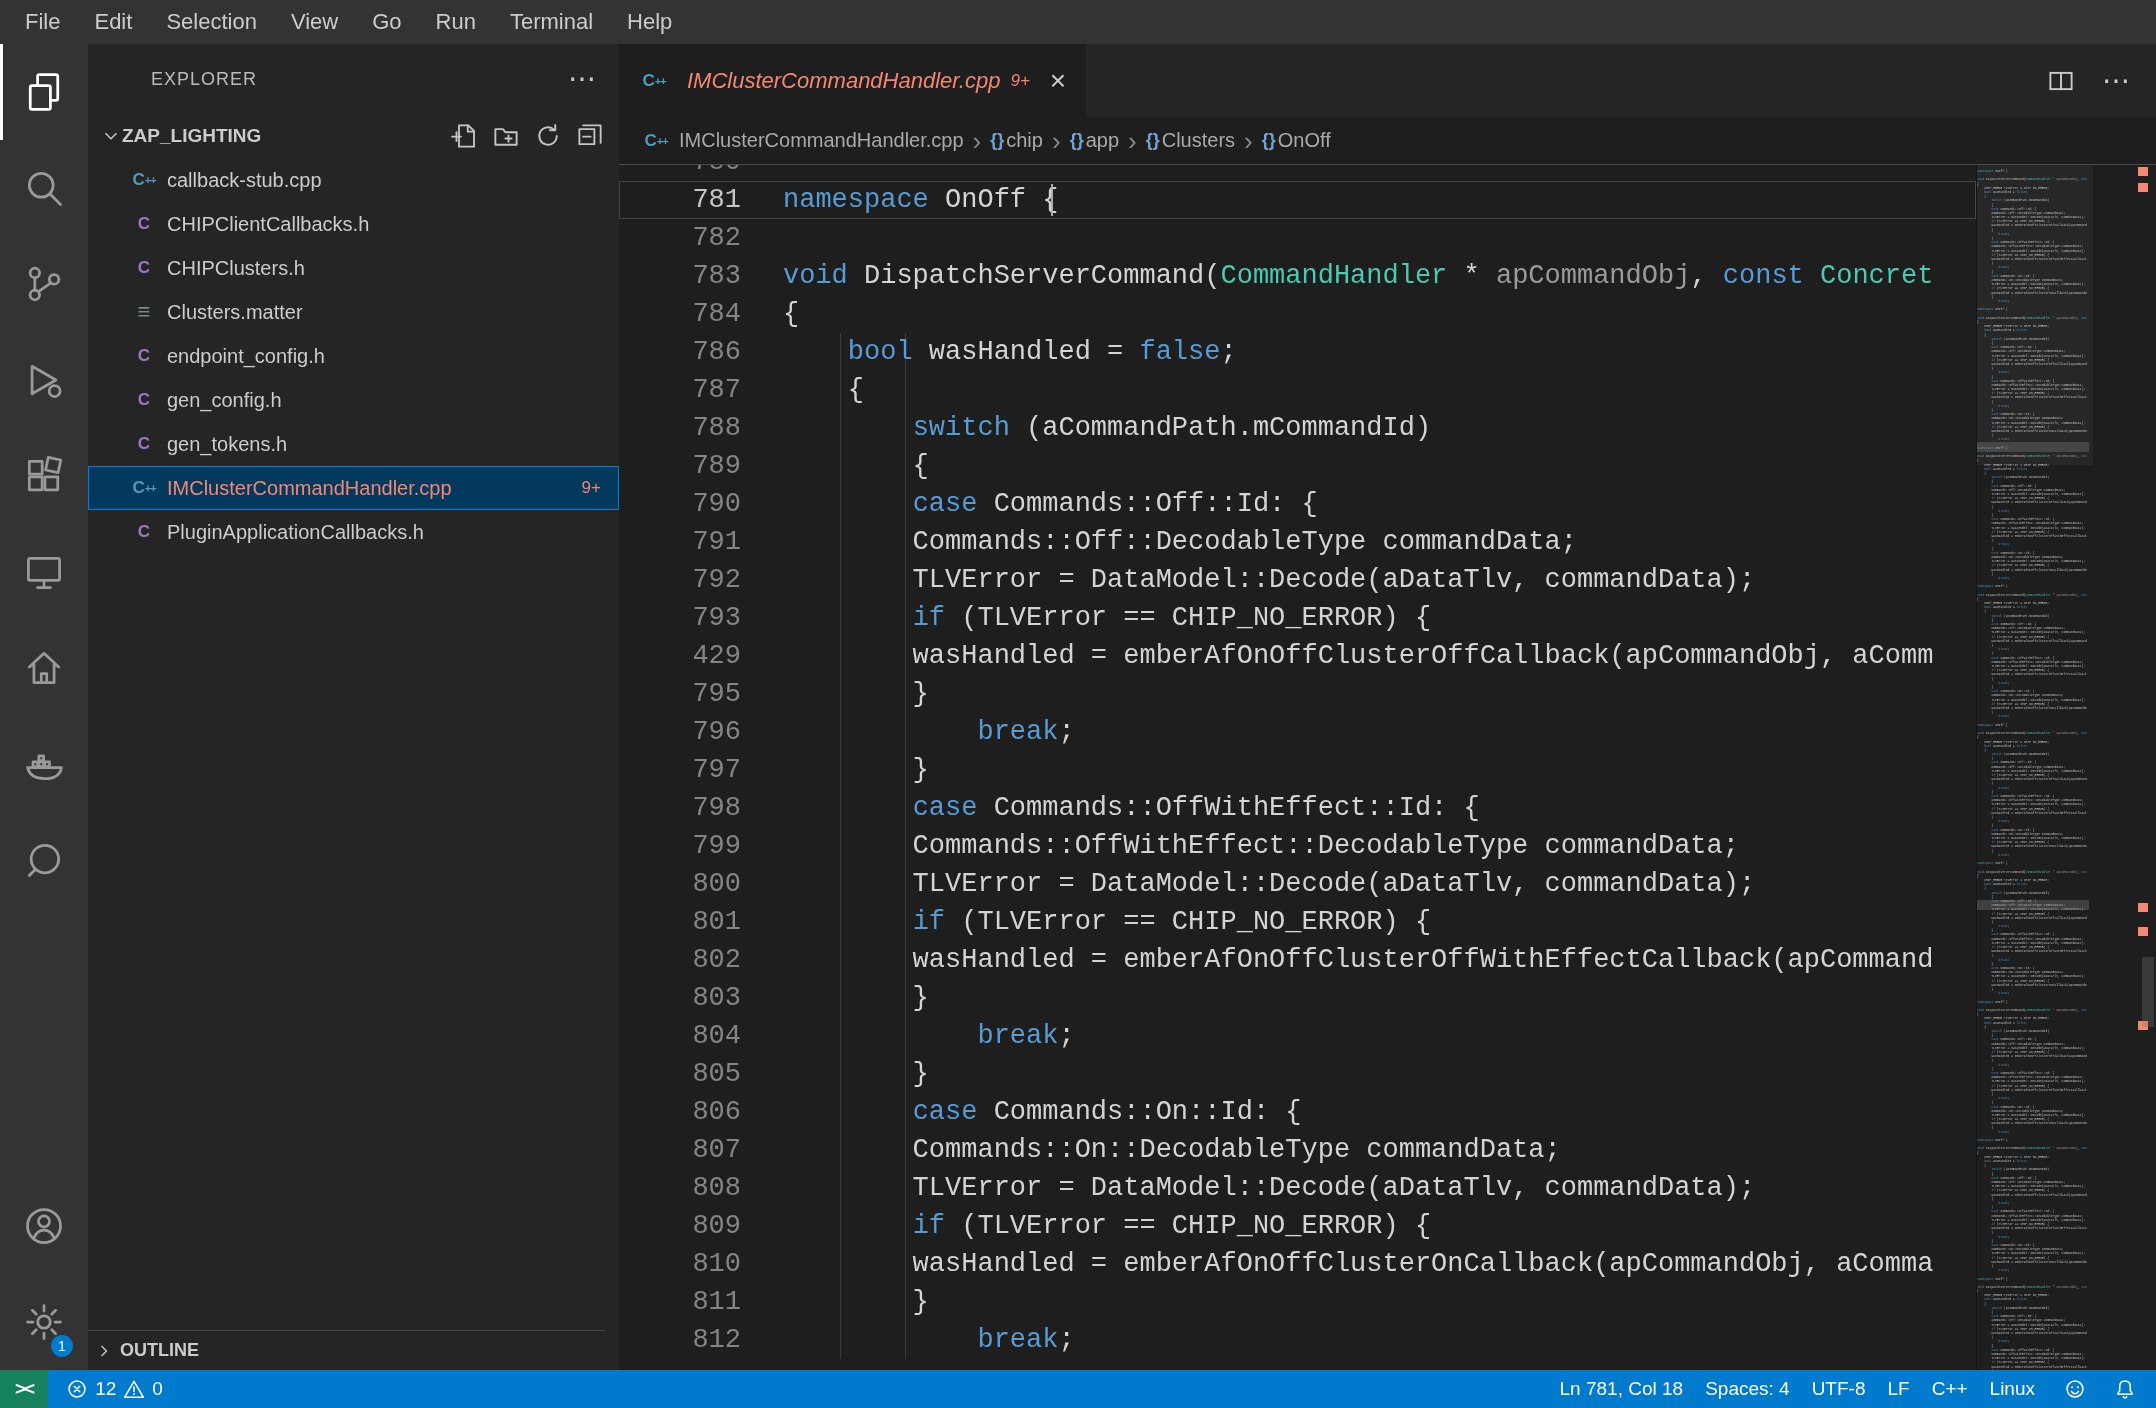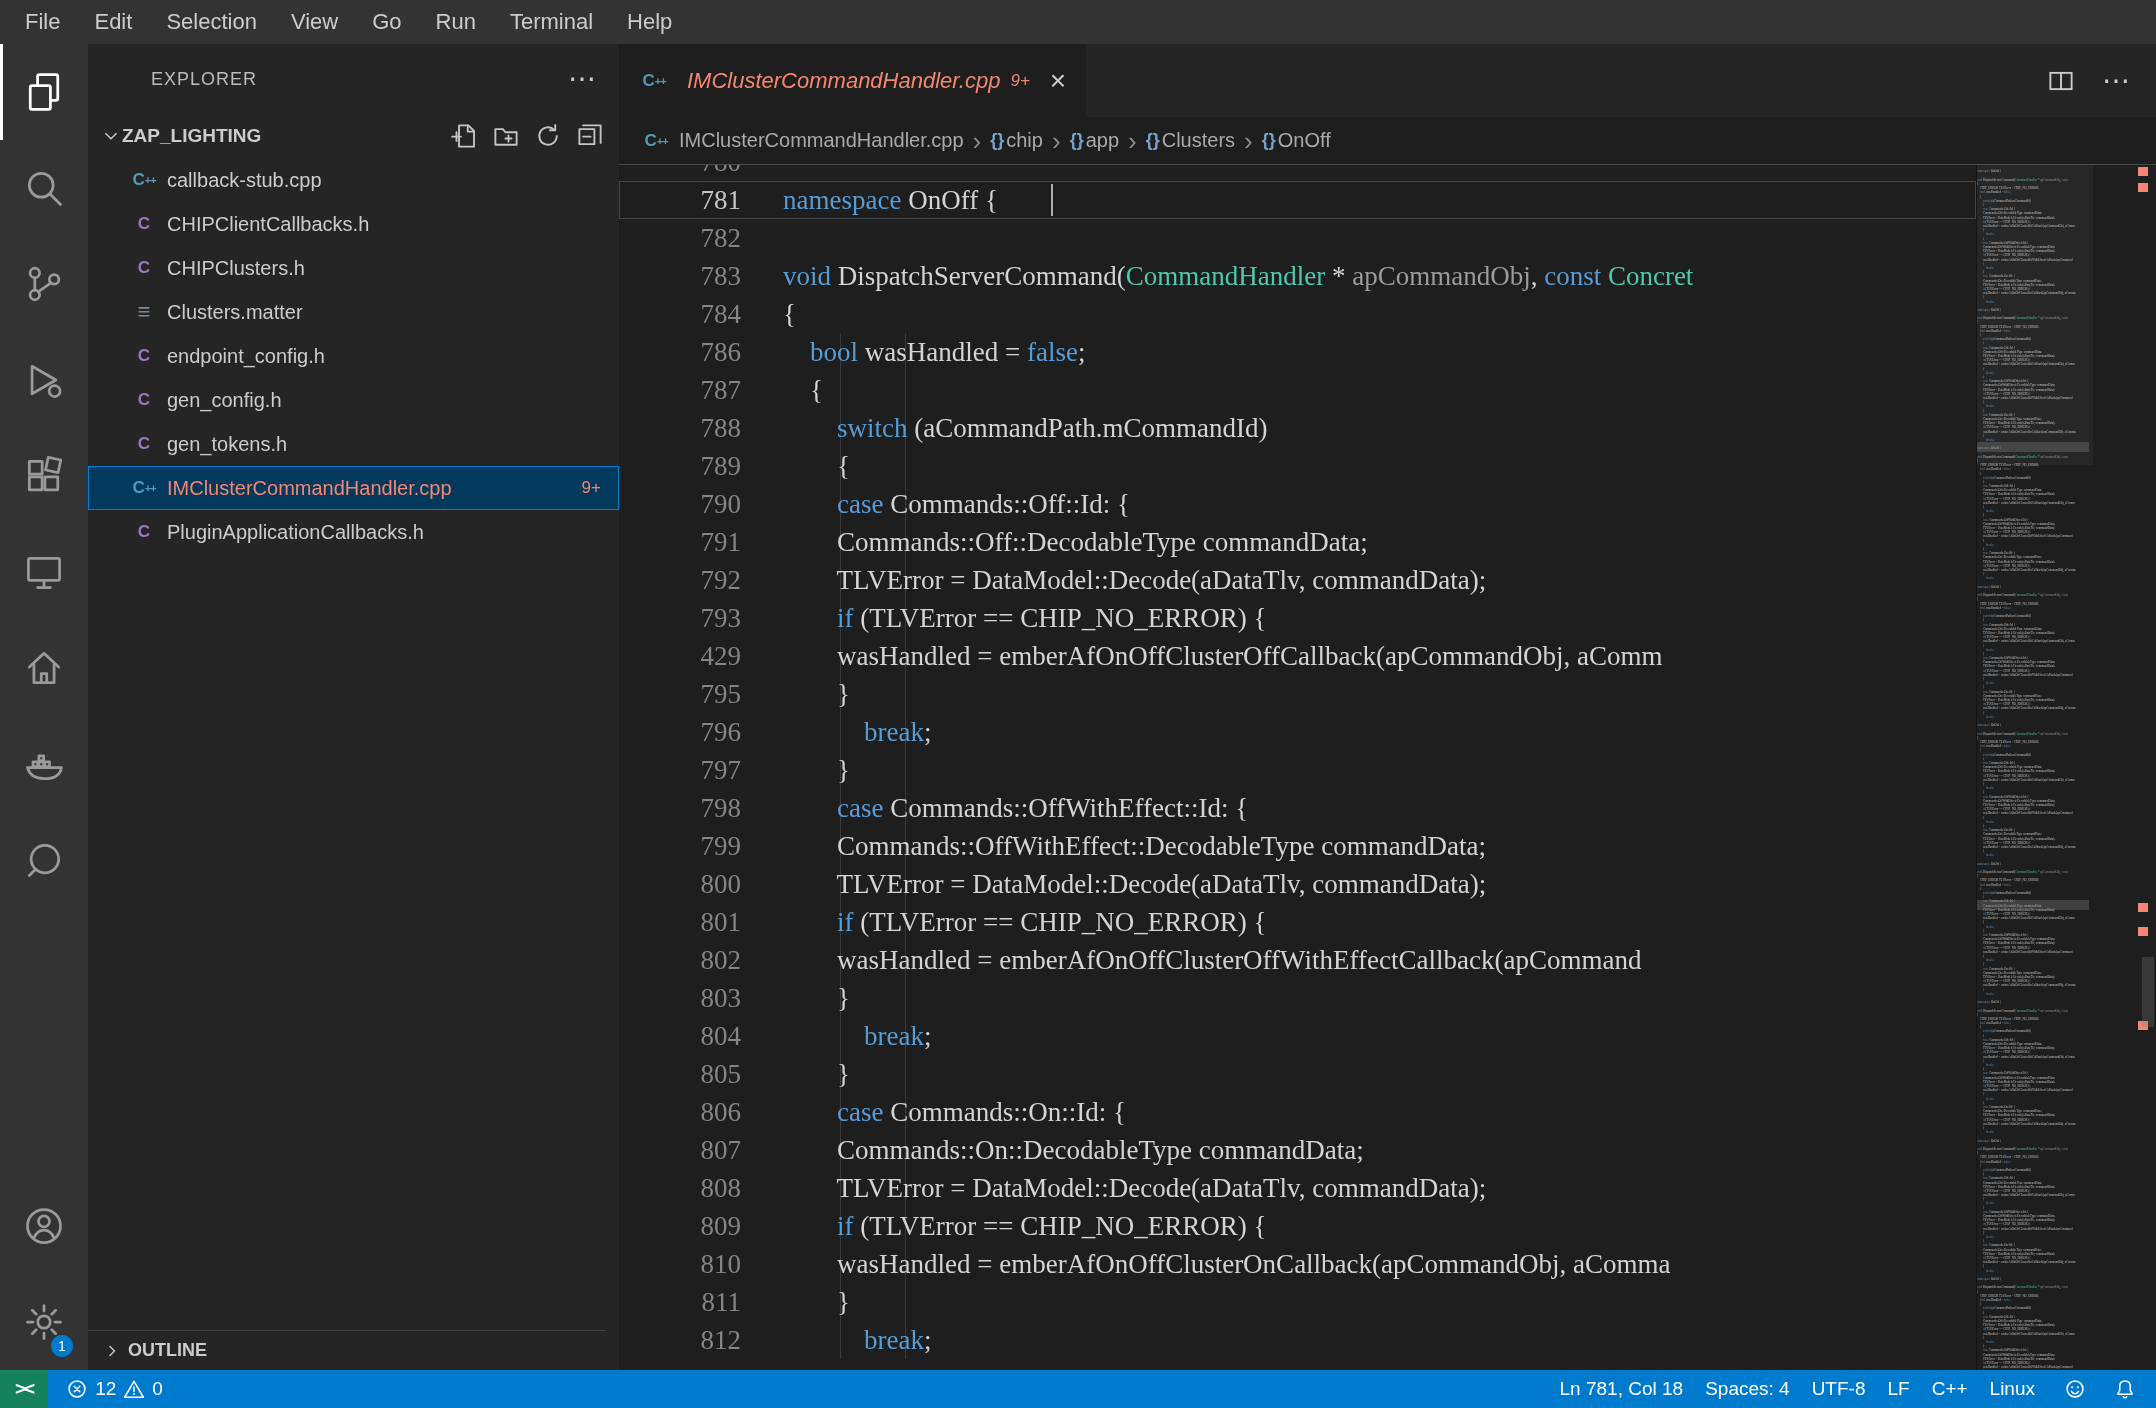--- a/index.html
+++ b/index.html
@@ -31,41 +31,41 @@
   .section-row svg.chev{width:22px;height:22px;stroke:#cccccc;fill:none;stroke-width:1.6}
   .section-actions{margin-left:auto;display:flex;align-items:center;gap:12px}
   .section-actions svg{width:30px;height:30px;stroke:#c5c5c5;fill:none;stroke-width:1.5;stroke-linecap:round;stroke-linejoin:round}
   .file-row{height:44px;display:flex;align-items:center;padding:0 12px 0 41px;color:#cccccc;font-size:20px;position:relative;cursor:pointer}
   .file-row.selected{background:#04395e;outline:1px solid #007fd4;outline-offset:-1px}
   .file-row.selected .fname{color:#f48771}
   .file-badge{margin-left:auto;font-size:17px;color:#f48771;padding-right:6px}
   .fi{display:inline-flex;width:30px;justify-content:center;align-items:center;font-weight:700;font-size:17px;margin-right:8px;flex:none}
   .fi.cpp{color:#519aba}.fi.h{color:#a074c4}.fi.matter{color:#7b8a91;font-size:22px;font-weight:400}
   .fi i{font-style:normal;font-size:11px;vertical-align:4px;letter-spacing:-1px}
-  .outline-row{position:absolute;bottom:0;left:0;right:14px;height:40px;display:flex;align-items:center;padding-left:14px;gap:6px;color:#cccccc;font-size:18px;font-weight:700;border-top:1px solid rgba(204,204,204,0.18)}
+  .outline-row{position:absolute;bottom:0;left:0;right:14px;height:40px;display:flex;align-items:center;padding-left:6px;gap:6px;color:#cccccc;font-size:18px;font-weight:700;border-top:1px solid rgba(204,204,204,0.18)}
   .outline-row svg{width:20px;height:20px;stroke:#cccccc;fill:none;stroke-width:1.6}
 
   
   .editor-col{flex:1;display:flex;flex-direction:column;background:#1e1e1e;min-width:0}
   .tabbar{height:73px;background:#252526;display:flex;align-items:stretch;flex:none}
   .tab{background:#1e1e1e;display:flex;align-items:center;padding:0 20px;gap:10px}
   .tab-title{font-size:22px;font-style:italic;color:#f48771}
   .tab-badge{font-size:17px;color:#f48771;font-style:italic}
   .tab-close{color:#cccccc;font-size:28px;margin-left:10px;cursor:pointer;line-height:20px}
   .tab-actions{margin-left:auto;display:flex;align-items:center;gap:26px;padding-right:26px;color:#cccccc}
   .tab-actions svg{width:30px;height:30px;stroke:#cccccc;fill:none;stroke-width:1.5}
   .tab-actions .dots{font-size:28px}
 
   .breadcrumbs{height:48px;display:flex;align-items:center;padding-left:22px;gap:9px;color:#a9a9a9;font-size:20px;border-bottom:1px solid #4b4b4b;flex:none}
   .bc-sep{color:#8a8a8a;font-size:26px;line-height:20px}
   .bc-sym{color:#75a3cf;font-size:18px;font-weight:700;margin-right:2px}
   .bc-item{display:flex;align-items:center;cursor:pointer}
 
   
-  .editor{position:relative;flex:1;overflow:hidden;font-family:Liberation Serif, serif}
+  .editor{position:relative;flex:1;overflow:hidden;font-family:Liberation Mono, monospace}
   .code-lines{position:absolute;top:-22px;left:0;width:1357px}
   .code-line{display:flex;height:38px;line-height:38px;font-size:27px;white-space:pre}
   .line-num{width:122px;text-align:right;color:#858585;flex:none}
   .line-num.cur{color:#c6c6c6}
   .line-text{margin-left:42px;white-space:pre}
   .s-kw{color:#569cd6}.s-pl{color:#d4d4d4}.s-ty{color:#4ec9b0}.s-pm{color:#9b9b9b}
   .cur-line{position:absolute;left:0;top:16px;width:1357px;height:38px;border:1px solid rgba(255,255,255,0.18)}
   .cursor{position:absolute;left:432px;top:19px;width:2px;height:32px;background:#aeafad}
   .guide{position:absolute;top:168px;height:1026px;width:1px;background:#3b3b3b}
   .g1{left:221px}.g2{left:286px}

